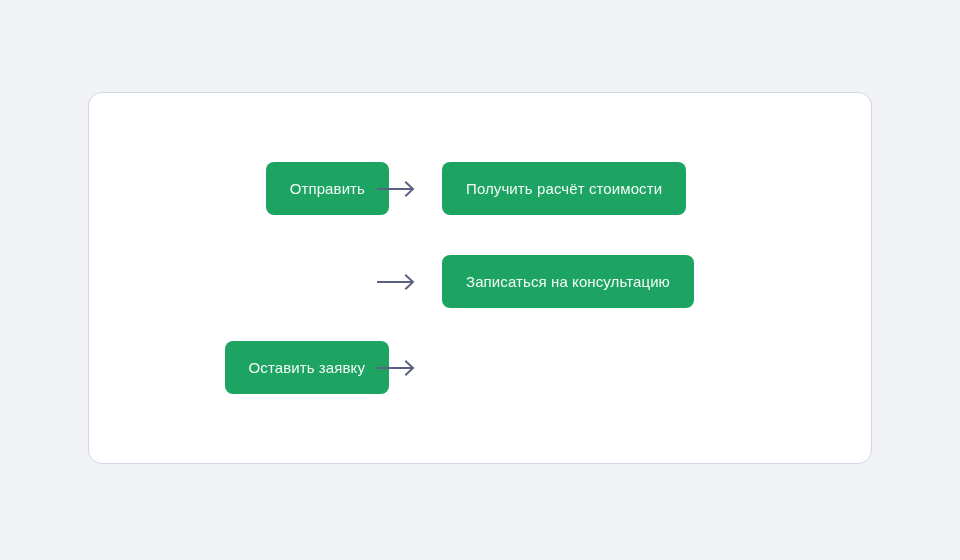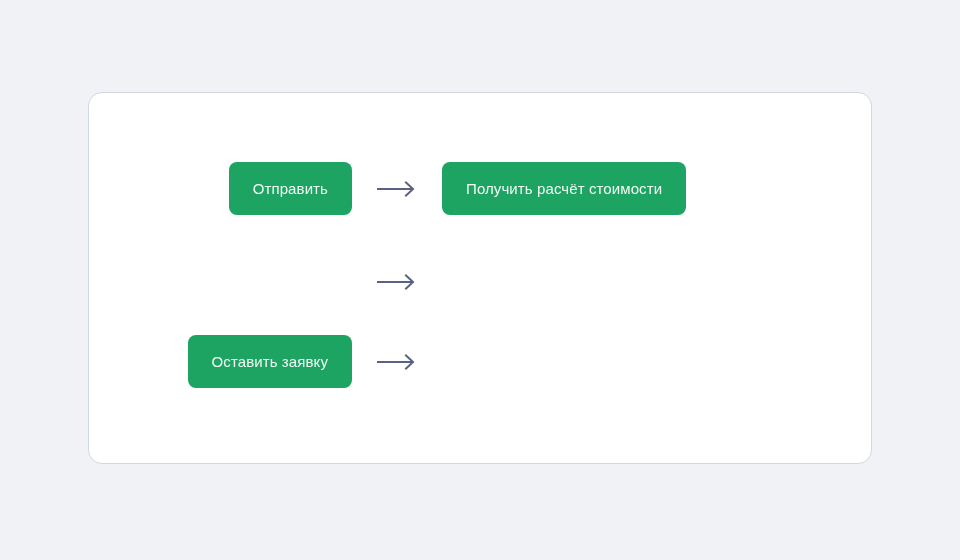--- a/index.html
+++ b/index.html
@@ -50,27 +50,27 @@
   .flow-row {
     position: absolute;
     left: 0;
     width: 100%;
     height: 53px;
     display: flex;
     align-items: center;
   }
   .flow-row.r0 { top: 69px; }   
   .flow-row.r1 { top: 162px; }  
-  .flow-row.r2 { top: 242px; }  
+  .flow-row.r2 { top: 248px; }  
 
   
   .col-left {
     position: absolute;
     left: 0;
-    width: 263px;
+    width: 300px;
     height: 53px;
     display: flex;
     align-items: center;
     justify-content: flex-end;
   }
 
   
   .col-arrow {
     position: absolute;
     left: 263px;
@@ -143,20 +143,23 @@
 
       <div class="flow-row r1">
         <div class="col-arrow">
           <span class="arrow-icon">
             <svg width="40" height="16" viewBox="0 0 40 16" xmlns="http://www.w3.org/2000/svg">
               <path d="M0 8 H36" stroke="#5a6183" stroke-width="2" fill="none"></path>
               <path d="M29 1.5 L36 8 L29 14.5" stroke="#5a6183" stroke-width="2" fill="none" stroke-linecap="square" stroke-linejoin="miter"></path>
             </svg>
           </span>
         </div>
+        <div class="col-right">
+          <button class="cta-btn">Записаться на консультацию</button>
+        </div>
       </div>
 
       <div class="flow-row r2">
         <div class="col-left">
           <button class="cta-btn">Оставить заявку</button>
         </div>
         <div class="col-arrow">
           <span class="arrow-icon">
             <svg width="40" height="16" viewBox="0 0 40 16" xmlns="http://www.w3.org/2000/svg">
               <path d="M0 8 H36" stroke="#5a6183" stroke-width="2" fill="none"></path>

